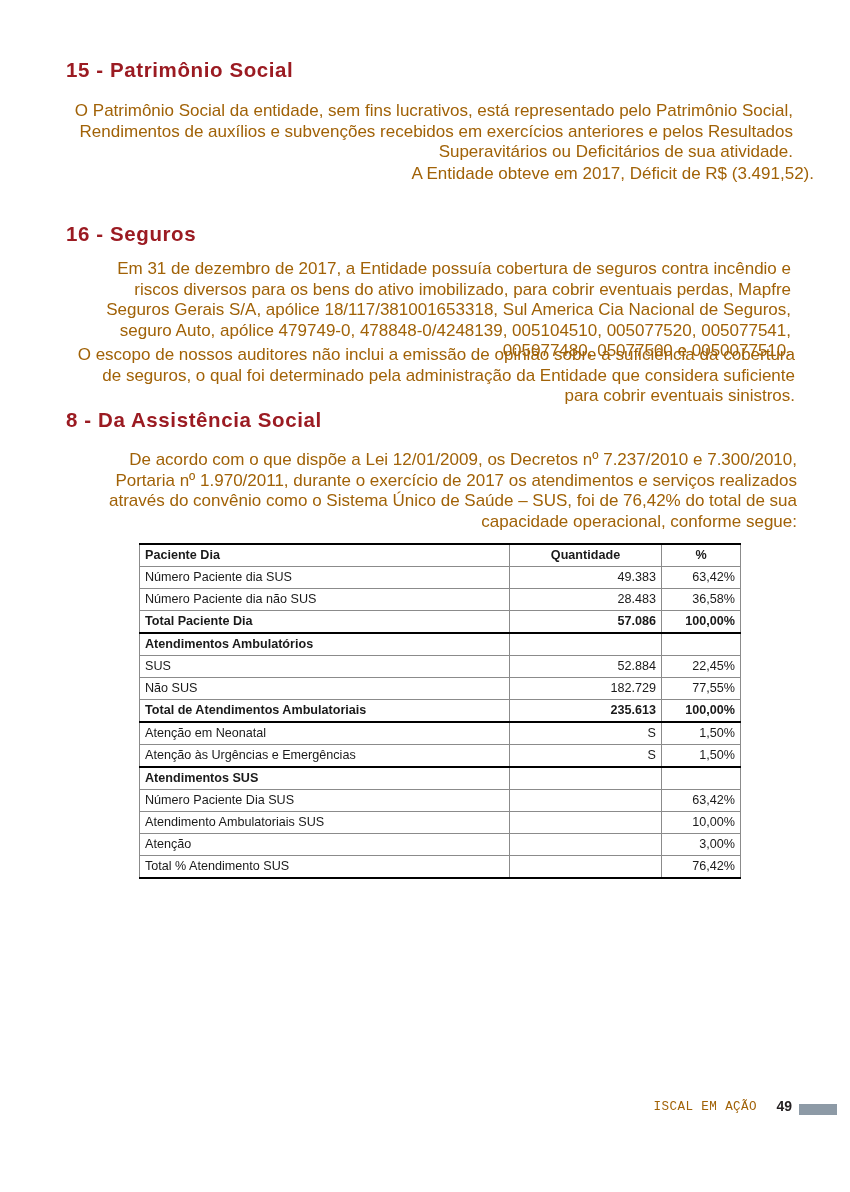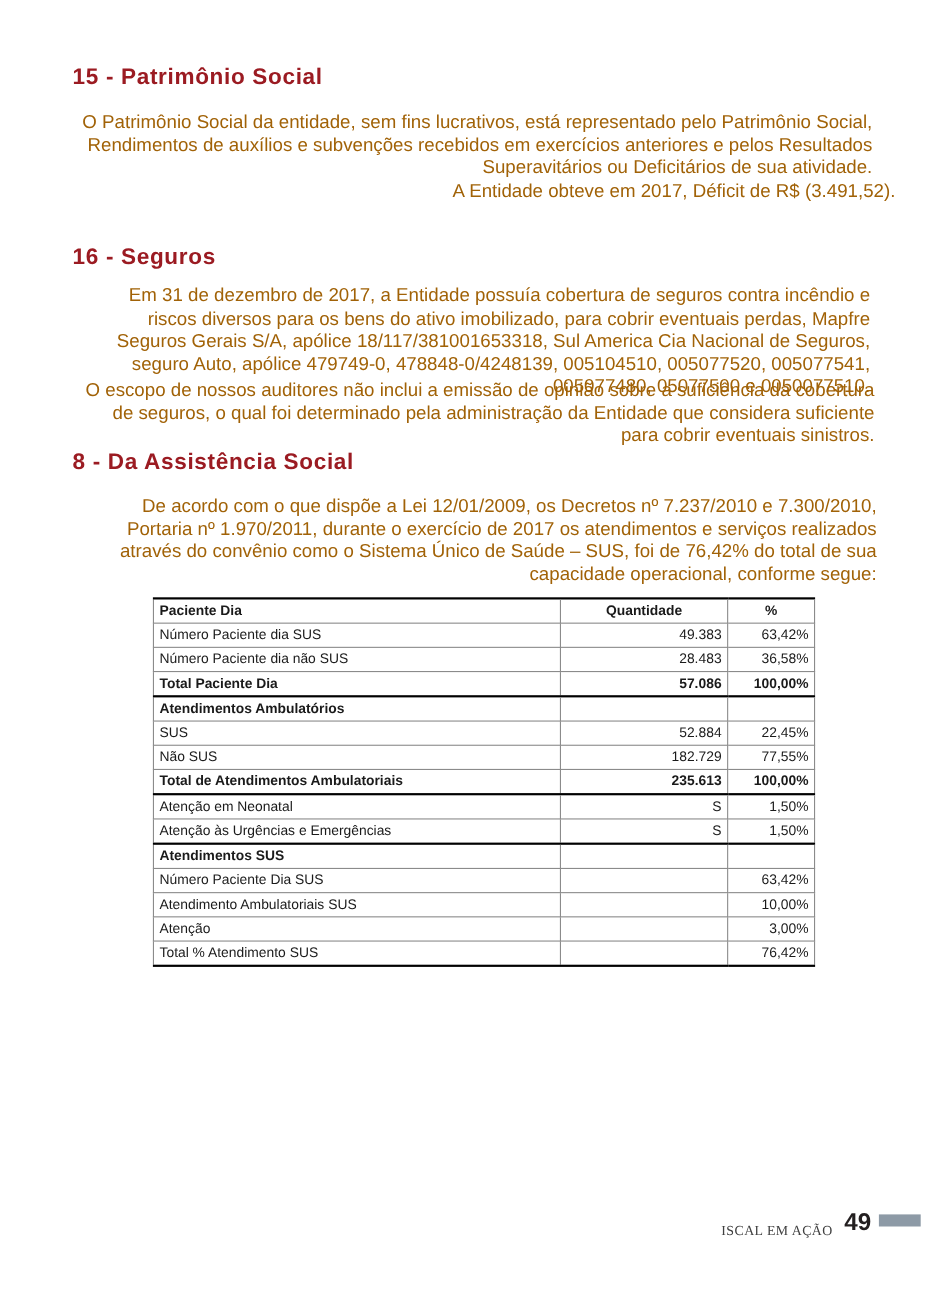--- a/index.html
+++ b/index.html
@@ -85,33 +85,33 @@
   .footer {
     position: absolute;
     left: 0;
     top: 1098px;
     width: 850px;
     height: 22px;
   }
   .footer-label {
     position: absolute;
     right: 93px;
-    top: 14px;
+    top: 2px;
     font-size: 12.6px;
-    color: #404040;
+    color: #a16207;
     letter-spacing: 0.4px;
-    font-family: Liberation Serif, serif;
+    font-family: Liberation Mono, monospace;
     font-weight: normal;
     white-space: nowrap;
   }
   .footer-page {
     position: absolute;
     right: 58px;
     top: 0px;
-    font-size: 22px;
+    font-size: 14px;
     font-weight: bold;
     color: #231f20;
     white-space: nowrap;
   }
   .footer-bar {
     position: absolute;
     right: 13px;
     top: 6px;
     width: 38px;
     height: 11px;

